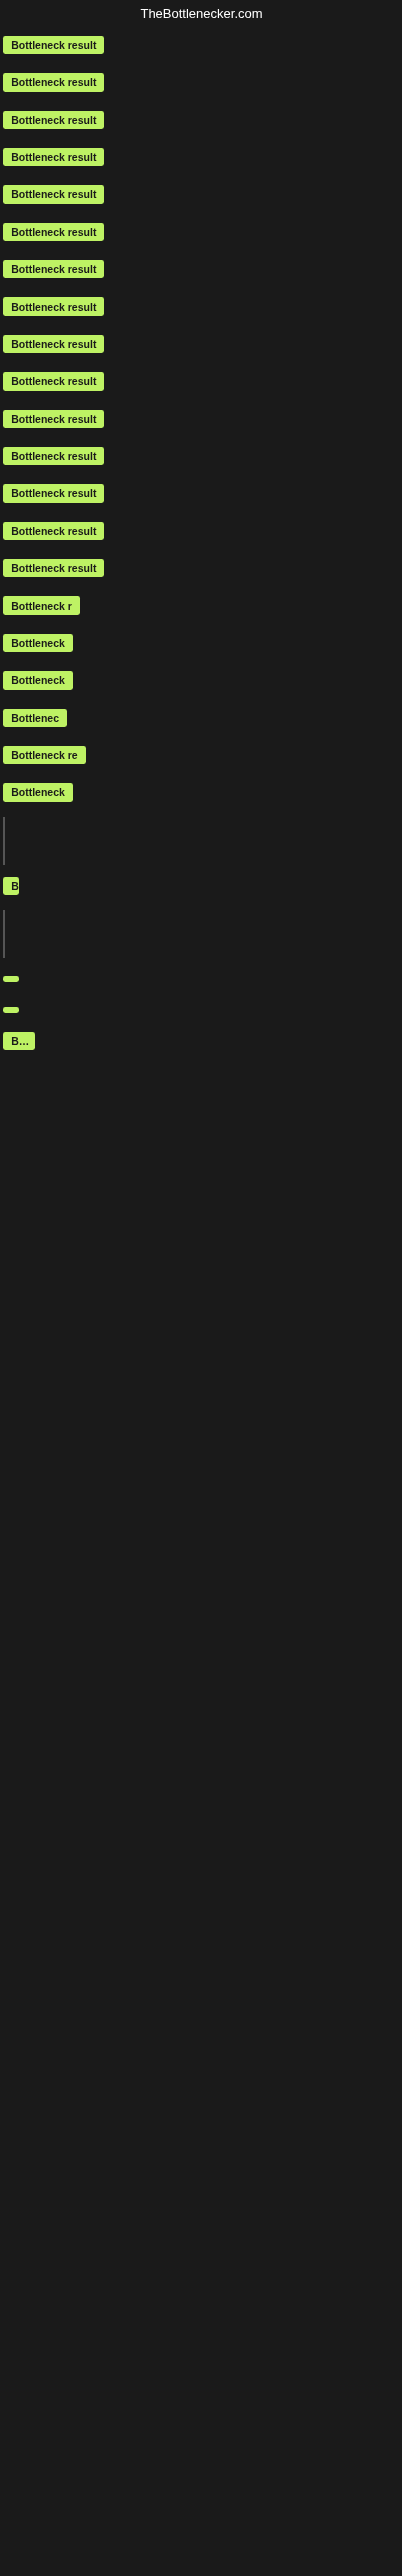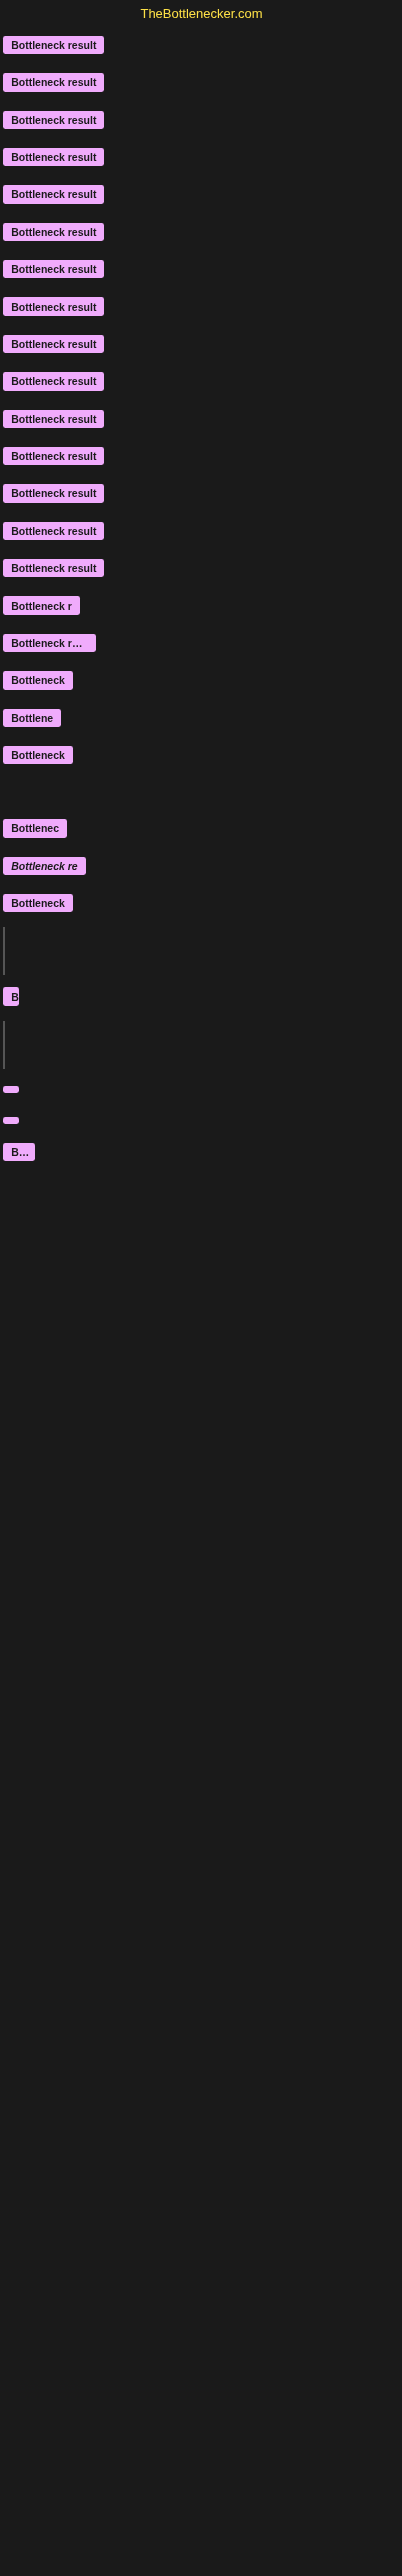--- a/index.html
+++ b/index.html
@@ -11,29 +11,29 @@
     body {
       background-color: #1a1a1a;
       font-family: Arial, sans-serif;
       width: 403px;
       min-height: 2576px;
       position: relative;
     }
 
     .site-title {
       text-align: center;
-      color: #fde047;
+      color: #ffffff;
       font-size: 13px;
       padding: 6.4px 0;
       background-color: #1a1a1a;
     }
 
     .bottleneck-badge {
       display: inline-block;
-      background-color: #f0abfc;
+      background-color: #bef264;
       color: #1a1a1a;
       font-size: 10.5px;
       font-weight: bold;
       padding: 3.2px 8px;
       border-radius: 2.4px;
       white-space: nowrap;
       overflow: hidden;
       text-overflow: ellipsis;
     }
 
@@ -56,22 +56,22 @@
     .row-11 .bottleneck-badge { max-width: 105px; }
     .row-12 .bottleneck-badge { max-width: 105px; }
     .row-13 .bottleneck-badge { max-width: 105px; }
     .row-14 .bottleneck-badge { max-width: 105px; }
     .row-15 .bottleneck-badge { max-width: 103px; }
     .row-16 .bottleneck-badge { max-width: 89px; text-align: center; }
     .row-17 .bottleneck-badge { max-width: 93px; }
     .row-18 .bottleneck-badge { max-width: 81px; }
     .row-19 .bottleneck-badge { max-width: 68px; }
     .row-20 .bottleneck-badge { max-width: 81px; }
-    .row-21 .bottleneck-badge { max-width: 72px; margin-top: 36px; }
-    .row-22 .bottleneck-badge { max-width: 90px; font-style: italic; }
+    .row-21 .bottleneck-badge { max-width: 72px; }
+    .row-22 .bottleneck-badge { max-width: 90px; }
     .row-23 .bottleneck-badge { max-width: 60px; }
     .row-24 .bottleneck-badge { max-width: 81px; }
     .row-25 .bottleneck-badge { max-width: 32px; }
     .row-26 .bottleneck-badge { max-width: 9.7px; }
     .row-27 .bottleneck-badge { max-width: 9.7px; }
     .row-28 .bottleneck-badge { max-width: 9.7px; }
     .row-29 .bottleneck-badge { max-width: 32px; }
 
     .divider-line {
       width: 1.6px;
@@ -97,23 +97,21 @@
     <div class="result-row row-7"><span class="bottleneck-badge">Bottleneck result</span></div>
     <div class="result-row row-8"><span class="bottleneck-badge">Bottleneck result</span></div>
     <div class="result-row row-9"><span class="bottleneck-badge">Bottleneck result</span></div>
     <div class="result-row row-10"><span class="bottleneck-badge">Bottleneck result</span></div>
     <div class="result-row row-11"><span class="bottleneck-badge">Bottleneck result</span></div>
     <div class="result-row row-12"><span class="bottleneck-badge">Bottleneck result</span></div>
     <div class="result-row row-13"><span class="bottleneck-badge">Bottleneck result</span></div>
     <div class="result-row row-14"><span class="bottleneck-badge">Bottleneck result</span></div>
     <div class="result-row row-15"><span class="bottleneck-badge">Bottleneck result</span></div>
     <div class="result-row row-16"><span class="bottleneck-badge">Bottleneck r</span></div>
-    <div class="result-row row-17"><span class="bottleneck-badge">Bottleneck resu</span></div>
     <div class="result-row row-18"><span class="bottleneck-badge">Bottleneck</span></div>
-    <div class="result-row row-19"><span class="bottleneck-badge">Bottlene</span></div>
     <div class="result-row row-20"><span class="bottleneck-badge">Bottleneck</span></div>
     <div class="result-row row-21"><span class="bottleneck-badge">Bottlenec</span></div>
     <div class="result-row row-22"><span class="bottleneck-badge">Bottleneck re</span></div>
     <div class="result-row row-24"><span class="bottleneck-badge">Bottleneck</span></div>
     <div class="divider-line"></div>
     <div class="result-row row-26"><span class="bottleneck-badge">B</span></div>
     <div class="divider-line"></div>
     <div class="result-row row-27"><span class="bottleneck-badge"></span></div>
     <div class="result-row row-28"><span class="bottleneck-badge"></span></div>
     <div class="result-row row-29"><span class="bottleneck-badge">Bot</span></div>

